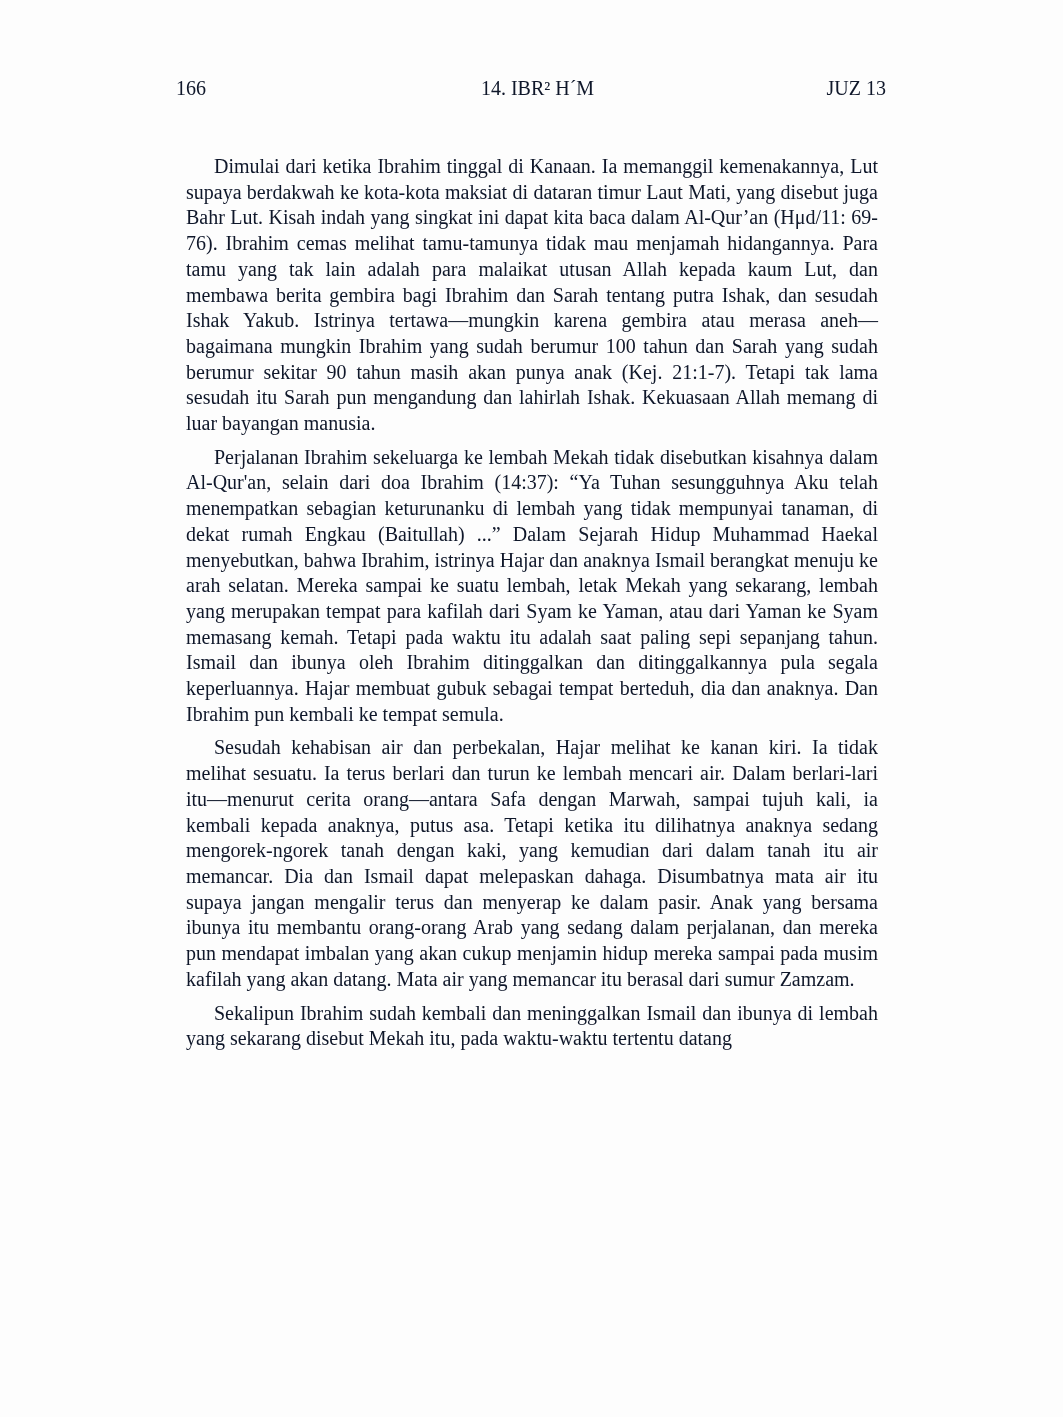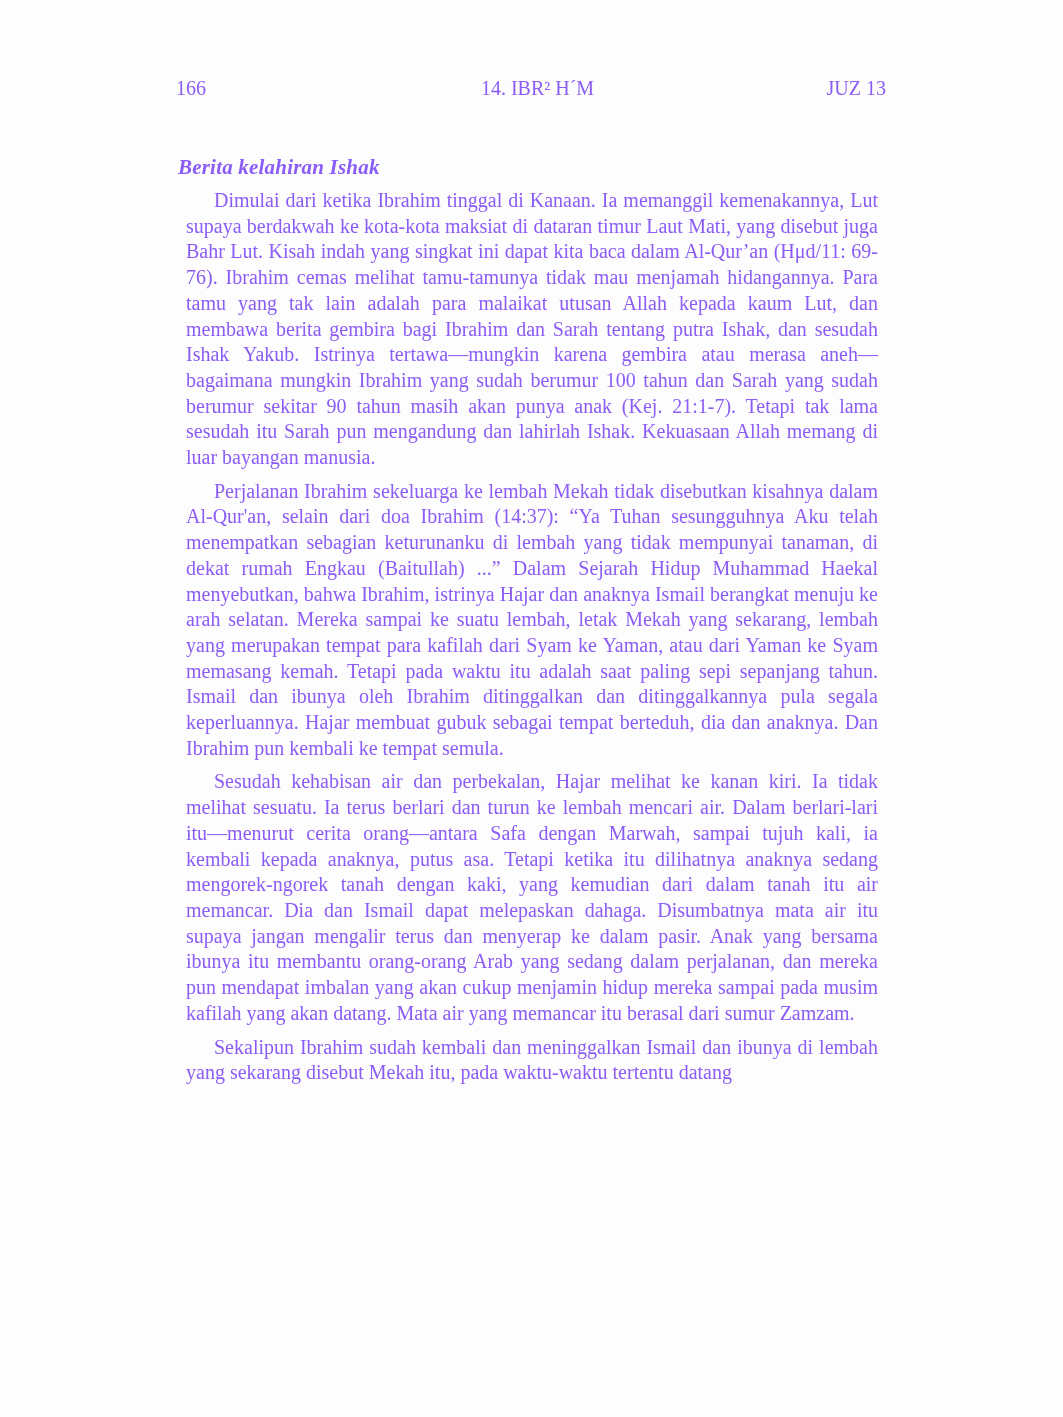--- a/index.html
+++ b/index.html
@@ -5,21 +5,21 @@
   html, body {
     margin: 0;
     padding: 0;
     background: #ffffff;
   }
   .page {
     position: relative;
     width: 1063px;
     height: 1417px;
     background: #fdfdfd;
-    color: #8b5cf6;
+    color: #0f172a;
     font-family: "Liberation Serif", "DejaVu Serif", serif;
     overflow: hidden;
     box-sizing: border-box;
   }
   .pageheader {
     display: flex;
     justify-content: space-between;
     align-items: baseline;
     margin: 76px 177px 0 176px;
     font-size: 20px;
@@ -61,21 +61,20 @@
 <div class="page">
 
   <div class="pageheader">
     <span>166</span>
     <span class="center">14. IBR² H´M</span>
     <span>JUZ 13</span>
   </div>
 
   <div class="content">
 
-    <h2 class="section-heading">Berita kelahiran Ishak</h2>
     <p class="para"><span>Dimulai dari ketika Ibrahim tinggal di Kanaan. Ia memanggil kemenakannya, Lut supaya berdakwah ke kota-kota maksiat di dataran timur Laut Mati, yang disebut juga Bahr Lut. Kisah indah yang singkat ini dapat kita baca dalam Al-Qur’an (Hμd/11: 69-76). Ibrahim cemas melihat tamu-tamunya tidak mau menjamah hidangannya. Para tamu yang tak lain adalah para malaikat utusan Allah kepada kaum Lut, dan membawa berita gembira bagi Ibrahim dan Sarah tentang putra Ishak, dan sesudah Ishak Yakub. Istrinya tertawa—mungkin karena gembira atau merasa aneh—bagaimana mungkin Ibrahim yang sudah berumur 100 tahun dan Sarah yang sudah berumur sekitar 90 tahun masih akan punya anak (Kej. 21:1-7). Tetapi tak lama sesudah itu Sarah pun mengandung dan lahirlah Ishak. Kekuasaan Allah memang di luar bayangan manusia.</span></p>
 
     <p class="para"><span>Perjalanan Ibrahim sekeluarga ke lembah Mekah tidak disebutkan kisahnya dalam Al-Qur'an, selain dari doa Ibrahim (14:37): </span><span class="it">“Ya Tuhan sesungguhnya Aku telah menempatkan sebagian keturunanku di lembah yang tidak mempunyai tanaman, di dekat rumah Engkau (Baitullah) ...”</span><span> Dalam </span><span class="it">Sejarah Hidup Muhammad</span><span> Haekal menyebutkan, bahwa Ibrahim, istrinya Hajar dan anaknya Ismail berangkat menuju ke arah selatan. Mereka sampai ke suatu lembah, letak Mekah yang sekarang, lembah yang merupakan tempat para kafilah dari Syam ke Yaman, atau dari Yaman ke Syam memasang kemah. Tetapi pada waktu itu adalah saat paling sepi sepanjang tahun. Ismail dan ibunya oleh Ibrahim ditinggalkan dan ditinggalkannya pula segala keperluannya. Hajar membuat gubuk sebagai tempat berteduh, dia dan anaknya. Dan Ibrahim pun kembali ke tempat semula.</span></p>
     <p class="para"><span>Sesudah kehabisan air dan perbekalan, Hajar melihat ke kanan kiri. Ia tidak melihat sesuatu. Ia terus berlari dan turun ke lembah mencari air. Dalam berlari-lari itu—menurut cerita orang—antara Safa dengan Marwah, sampai tujuh kali, ia kembali kepada anaknya, putus asa. Tetapi ketika itu dilihatnya anaknya sedang mengorek-ngorek tanah dengan kaki, yang kemudian dari dalam tanah itu air memancar. Dia dan Ismail dapat melepaskan dahaga. Disumbatnya mata air itu supaya jangan mengalir terus dan menyerap ke dalam pasir. Anak yang bersama ibunya itu membantu orang-orang Arab yang sedang dalam perjalanan, dan mereka pun mendapat imbalan yang akan cukup menjamin hidup mereka sampai pada musim kafilah yang akan datang. Mata air yang memancar itu berasal dari sumur Zamzam.</span></p>
 
     <p class="para"><span>Sekalipun Ibrahim sudah kembali dan meninggalkan Ismail dan ibunya di lembah yang sekarang disebut Mekah itu, pada waktu-waktu tertentu datang</span></p>
 
   </div>
 </div>
 

